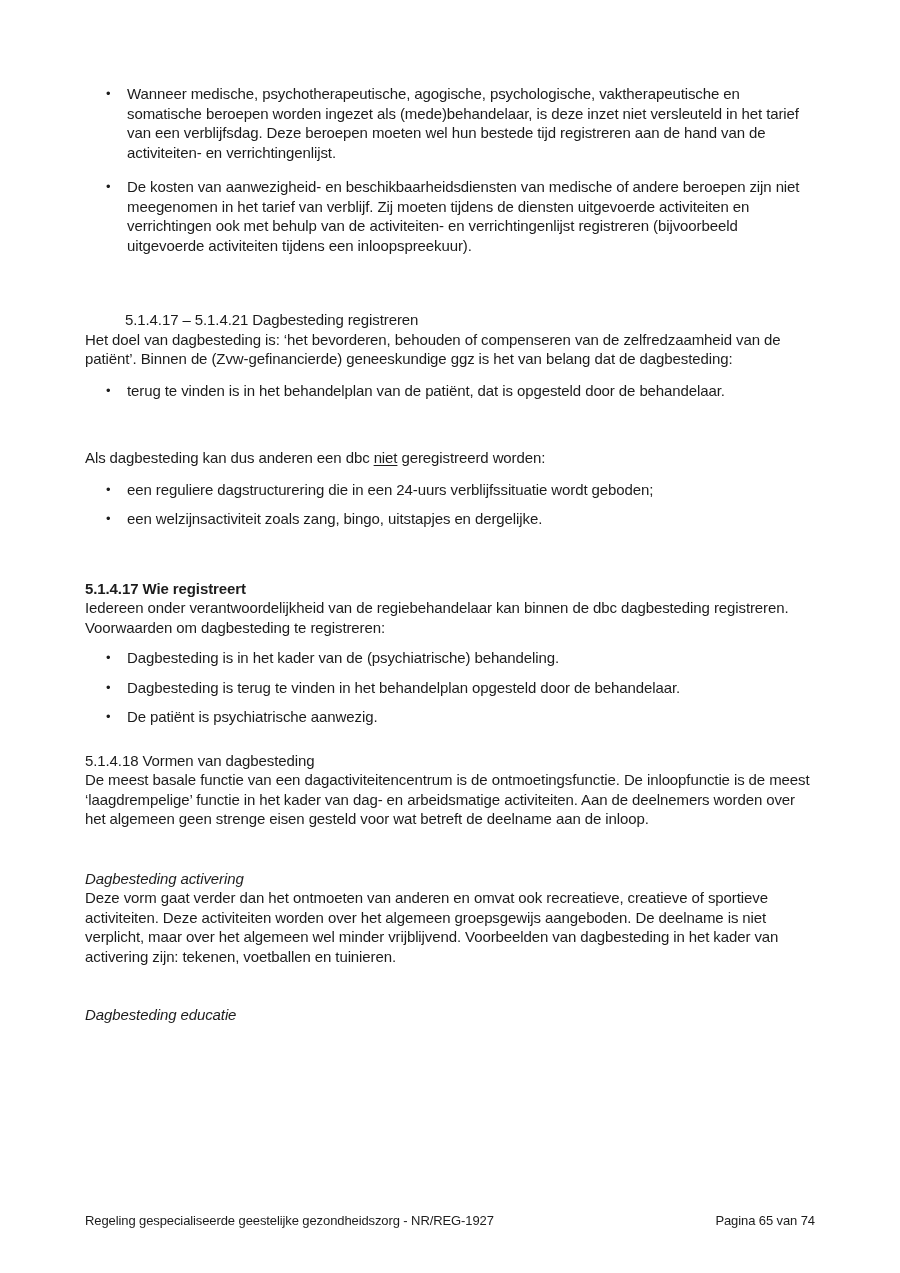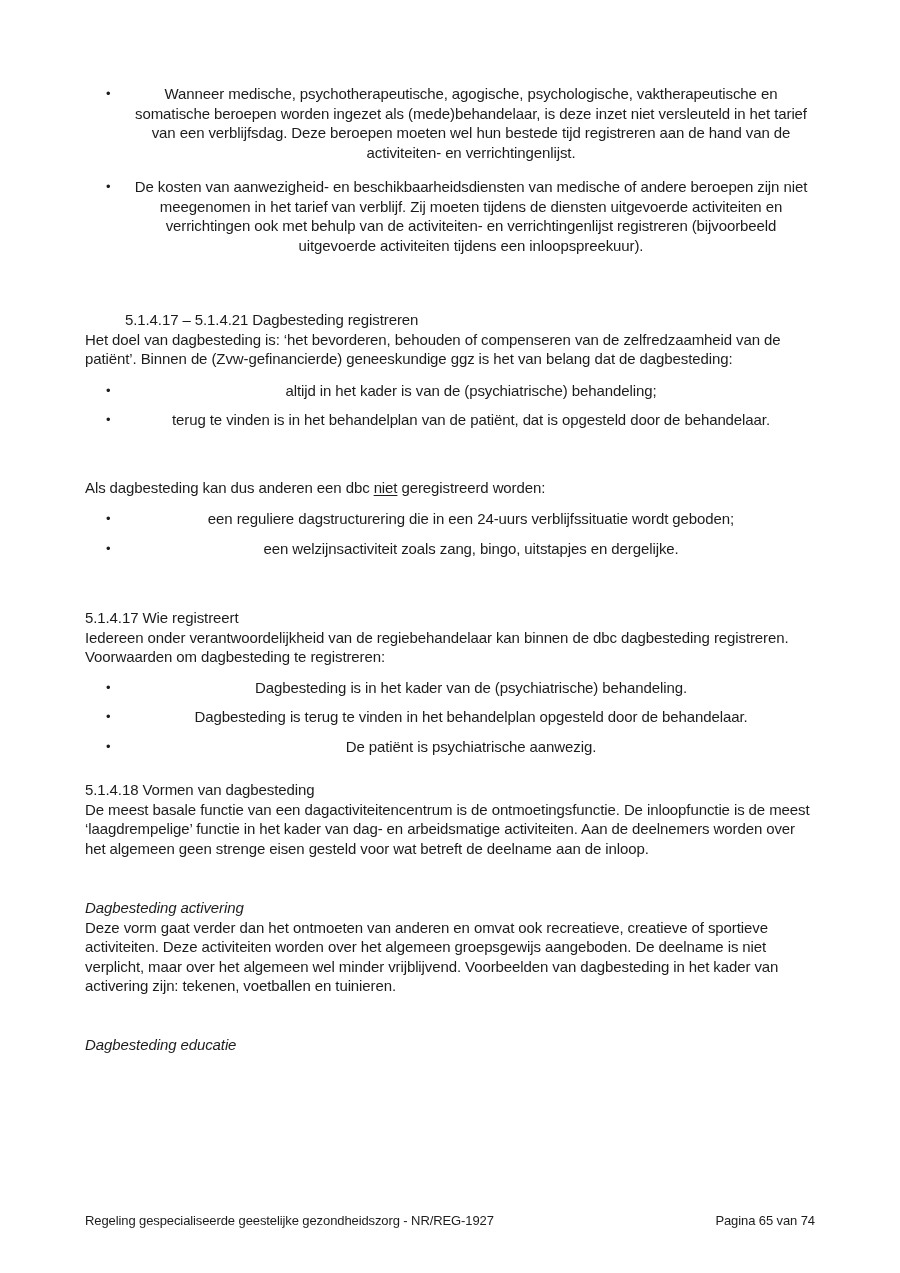--- a/index.html
+++ b/index.html
@@ -18,21 +18,21 @@
     padding: 84px 85px 0 85px;
     width: 900px;
   }
   p, h2, h3, ul, li { margin: 0; padding: 0; }
   .body-text, li, h2, h3 {
     font-size: 15px;
     line-height: 19.5px;
     font-weight: 400;
     letter-spacing: -0.1px;
   }
-  ul.bullets { list-style: none; text-align: center; }
+  ul.bullets { list-style: none; }
   ul.bullets li {
     position: relative;
     padding-left: 42px;
   }
   ul.bullets li::before {
     content: "\2022";
     position: absolute;
     left: 21px;
     top: 0;
     font-size: 13px;
@@ -65,32 +65,31 @@
     <ul class="bullets">
       <li class="body-text">Wanneer medische, psychotherapeutische, agogische, psychologische, vaktherapeutische en somatische beroepen worden ingezet als (mede)behandelaar, is deze inzet niet versleuteld in het tarief van een verblijfsdag. Deze beroepen moeten wel hun bestede tijd registreren aan de hand van de activiteiten- en verrichtingenlijst.</li>
       <li class="body-text">De kosten van aanwezigheid- en beschikbaarheidsdiensten van medische of andere beroepen zijn niet meegenomen in het tarief van verblijf. Zij moeten tijdens de diensten uitgevoerde activiteiten en verrichtingen ook met behulp van de activiteiten- en verrichtingenlijst registreren (bijvoorbeeld uitgevoerde activiteiten tijdens een inloopspreekuur).</li>
     </ul>
 
     <h2 class="mt-sec">5.1.4.17 – 5.1.4.21 Dagbesteding registreren</h2>
 
     <p class="body-text mt-par">Het doel van dagbesteding is: ‘het bevorderen, behouden of compenseren van de zelfredzaamheid van de patiënt’. Binnen de (Zvw-gefinancierde) geneeskundige ggz is het van belang dat de dagbesteding:</p>
 
     <ul class="bullets single mt-list">
-      <li class="body-text">altijd in het kader is van de (psychiatrische) behandeling;</li>
       <li class="body-text">terug te vinden is in het behandelplan van de patiënt, dat is opgesteld door de behandelaar.</li>
     </ul>
 
     <p class="body-text" style="margin-top:48px;"><span>Als dagbesteding kan dus anderen een dbc </span><span class="u">niet</span><span> geregistreerd worden:</span></p>
 
     <ul class="bullets single mt-list">
       <li class="body-text">een reguliere dagstructurering die in een 24-uurs verblijfssituatie wordt geboden;</li>
       <li class="body-text">een welzijnsactiviteit zoals zang, bingo, uitstapjes en dergelijke.</li>
     </ul>
 
-    <h2 style="margin-top:50px;">5.1.4.17 Wie registreert</h2>
+    <h2 style="margin-top:50px;font-weight:bold;">5.1.4.17 Wie registreert</h2>
 
     <p class="body-text mt-par">Iedereen onder verantwoordelijkheid van de regiebehandelaar kan binnen de dbc dagbesteding registreren. Voorwaarden om dagbesteding te registreren:</p>
 
     <ul class="bullets single" style="margin-top:11px;">
       <li class="body-text">Dagbesteding is in het kader van de (psychiatrische) behandeling.</li>
       <li class="body-text">Dagbesteding is terug te vinden in het behandelplan opgesteld door de behandelaar.</li>
       <li class="body-text">De patiënt is psychiatrische aanwezig.</li>
     </ul>
 
     <h2 style="margin-top:24px;">5.1.4.18 Vormen van dagbesteding</h2>

